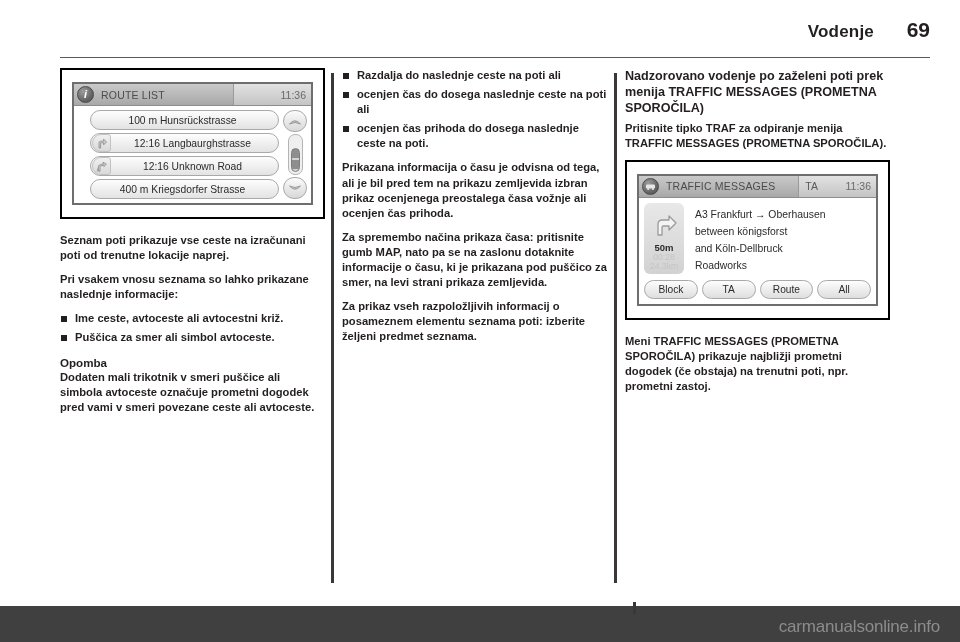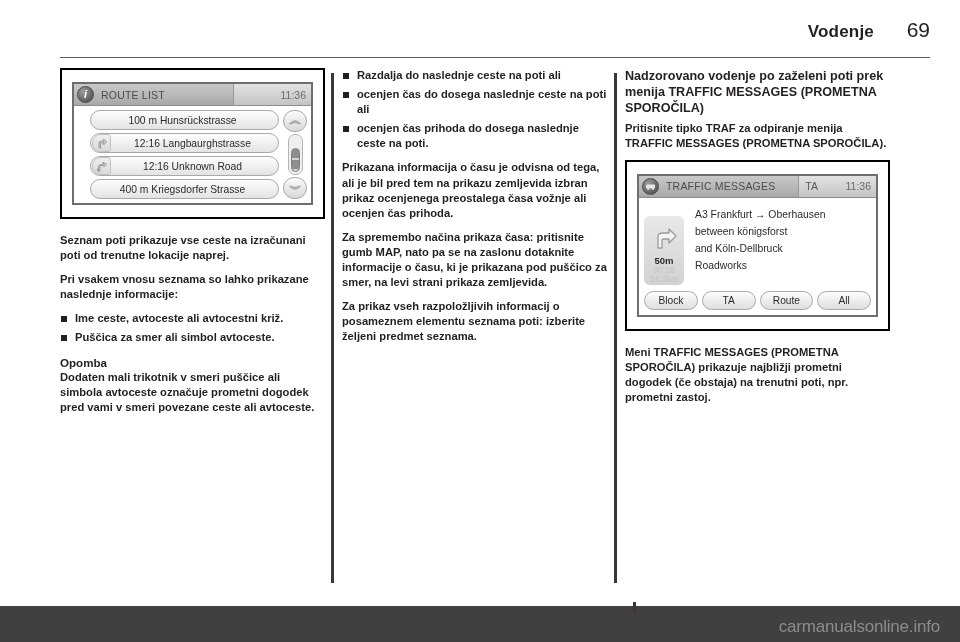--- a/index.html
+++ b/index.html
@@ -34,21 +34,21 @@
     gap: 26px;
   }
   .header-title {
     font-size: 17px;
     font-weight: bold;
     color: #231f20;
     letter-spacing: 0.2px;
   }
   .header-pageno {
     font-size: 21px;
-    font-weight: normal;
+    font-weight: bold;
     color: #231f20;
     min-width: 30px;
     text-align: right;
   }
   .header-rule {
     position: absolute;
     left: 60px;
     top: 57px;
     width: 870px;
     height: 1.4px;
@@ -299,21 +299,20 @@
   .tm-turnpanel {
     width: 40px;
     flex: none;
     border-radius: 6px;
     background: linear-gradient(#e8e8e8, #d2d2d2);
     display: flex;
     flex-direction: column;
     align-items: center;
     padding-top: 10px;
     position: relative;
-    margin-top: 13px;
   }
   .tm-arrow { margin-bottom: 1px; }
   .tm-dist {
     font-size: 9.5px;
     font-weight: bold;
     color: #2b2b2b;
     line-height: 11px;
   }
   .tm-sub {
     font-size: 8.6px;

